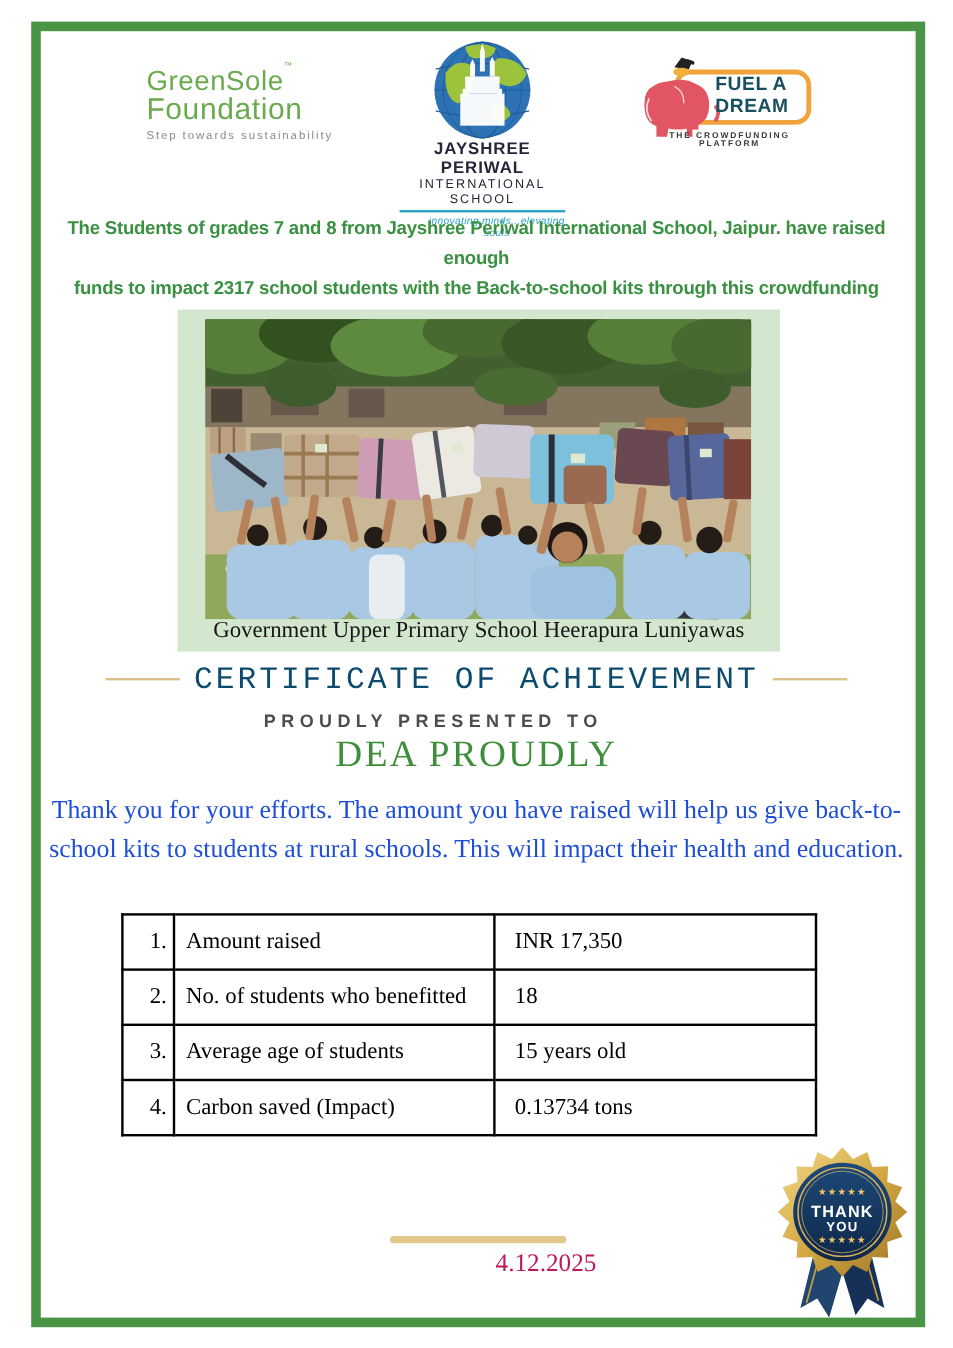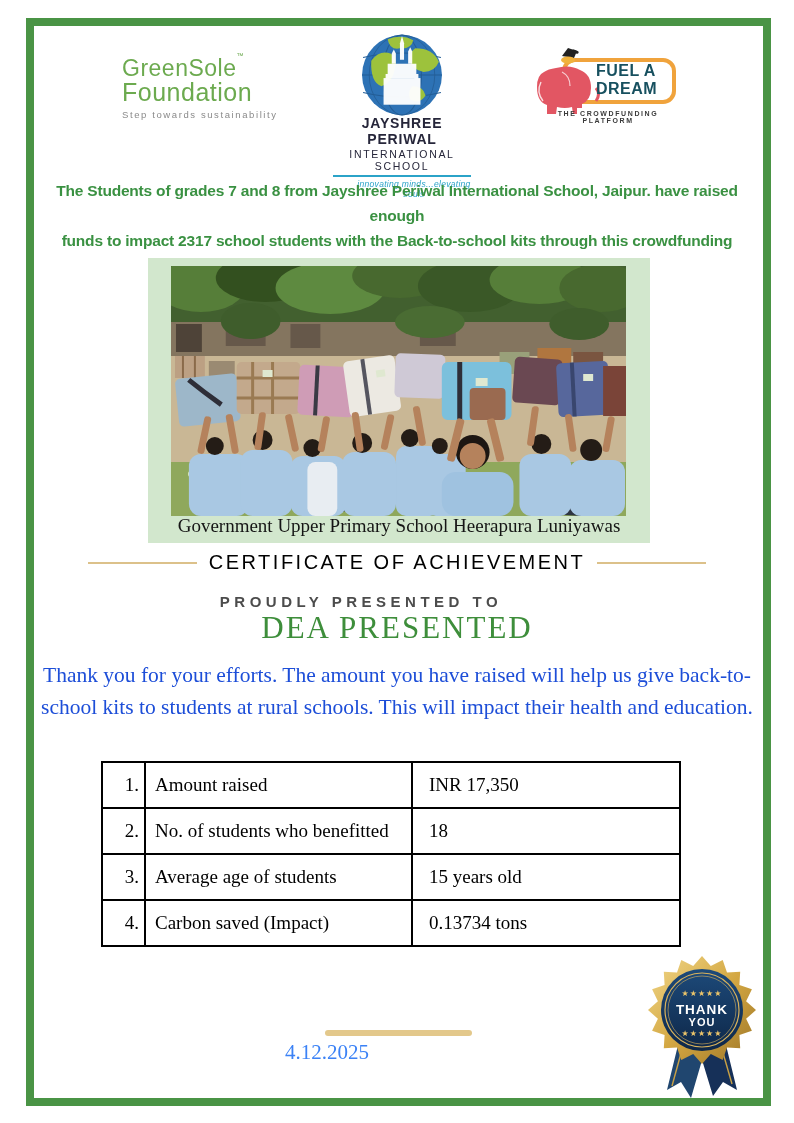--- a/index.html
+++ b/index.html
@@ -38,21 +38,21 @@
   .photo-panel{position:absolute;left:148px;top:258px;width:502px;height:285px;
                background:#d2e7cd;z-index:2;}
   .photo{position:absolute;left:23px;top:8px;}
   .caption{position:absolute;left:0;right:0;top:257px;text-align:center;
            font-family:"Liberation Serif",serif;font-size:19px;color:#151515;}
 
   
   .cert-row{position:absolute;left:88px;top:551px;width:618px;display:flex;
             align-items:center;gap:12px;z-index:2;}
   .gold-line{flex:1;height:0;border-top:2px solid #dcc18a;}
-  .cert-title{font-family:Liberation Sans, sans-serif;font-size:20px;color:#000000;
+  .cert-title{font-family:Liberation Mono, monospace;font-size:26px;color:#0c4a6e;
               letter-spacing:2.5px;white-space:nowrap;}
   .presented{position:absolute;left:0;width:722px;top:593px;text-align:center;z-index:2;
              font-size:15px;font-weight:600;color:#4c4c4c;letter-spacing:4.5px;}
   .recipient{position:absolute;left:0;width:794px;top:610px;text-align:center;z-index:2;
              font-family:"Liberation Serif",serif;font-size:31px;color:#3e8e3b;letter-spacing:2px;}
   .message{position:absolute;left:30px;top:659px;width:734px;text-align:center;z-index:2;
            font-family:"Liberation Serif",serif;font-size:21.5px;color:#1d4ed8;line-height:32px;}
 
   
   .impact-table{position:absolute;left:101px;top:761px;width:580px;z-index:2;
@@ -60,22 +60,22 @@
                 font-size:19px;color:#000;}
   .impact-table td{border:2px solid #000;height:44px;padding:0;vertical-align:middle;}
   .td-num{width:36px;text-align:right;padding-right:5px !important;}
   .td-label{width:256px;padding-left:9px !important;}
   .td-value{padding-left:16px !important;}
 
   
   .badge{position:absolute;left:645px;top:956px;z-index:5;}
   .date-bar{position:absolute;left:325px;top:1030px;width:147px;height:6px;
             border-radius:3px;background:#e3c88b;z-index:2;}
-  .date{position:absolute;left:285px;top:1040px;width:227px;text-align:left;z-index:2;
-        font-family:"Liberation Serif",serif;font-size:21px;color:#3b82f6;}
+  .date{position:absolute;left:270px;top:1040px;width:227px;text-align:right;z-index:2;
+        font-family:"Liberation Serif",serif;font-size:21px;color:#be185d;}
 </style>
 </head>
 <body>
 
 <div class="page">
   <div class="frame"></div>
 
   <div class="logo-gs">
     <div class="gs-l1"><span>GreenSole</span><sup>™</sup></div>
     <div class="gs-l2">Foundation</div>
@@ -254,21 +254,21 @@
     </svg>
     <div class="caption">Government Upper Primary School Heerapura Luniyawas</div>
   </div>
 
   <div class="cert-row">
     <div class="gold-line"></div>
     <div class="cert-title">CERTIFICATE OF ACHIEVEMENT</div>
     <div class="gold-line"></div>
   </div>
   <div class="presented">PROUDLY PRESENTED TO</div>
-  <div class="recipient">DEA PRESENTED</div>
+  <div class="recipient">DEA PROUDLY</div>
   <div class="message">
     <div>Thank you for your efforts. The amount you have raised will help us give back-to-</div>
     <div>school kits to students at rural schools. This will impact their health and education.</div>
   </div>
 
   <table class="impact-table">
     <tbody>
         <tr>
       <td class="td-num">1.</td>
       <td class="td-label">Amount raised</td>

